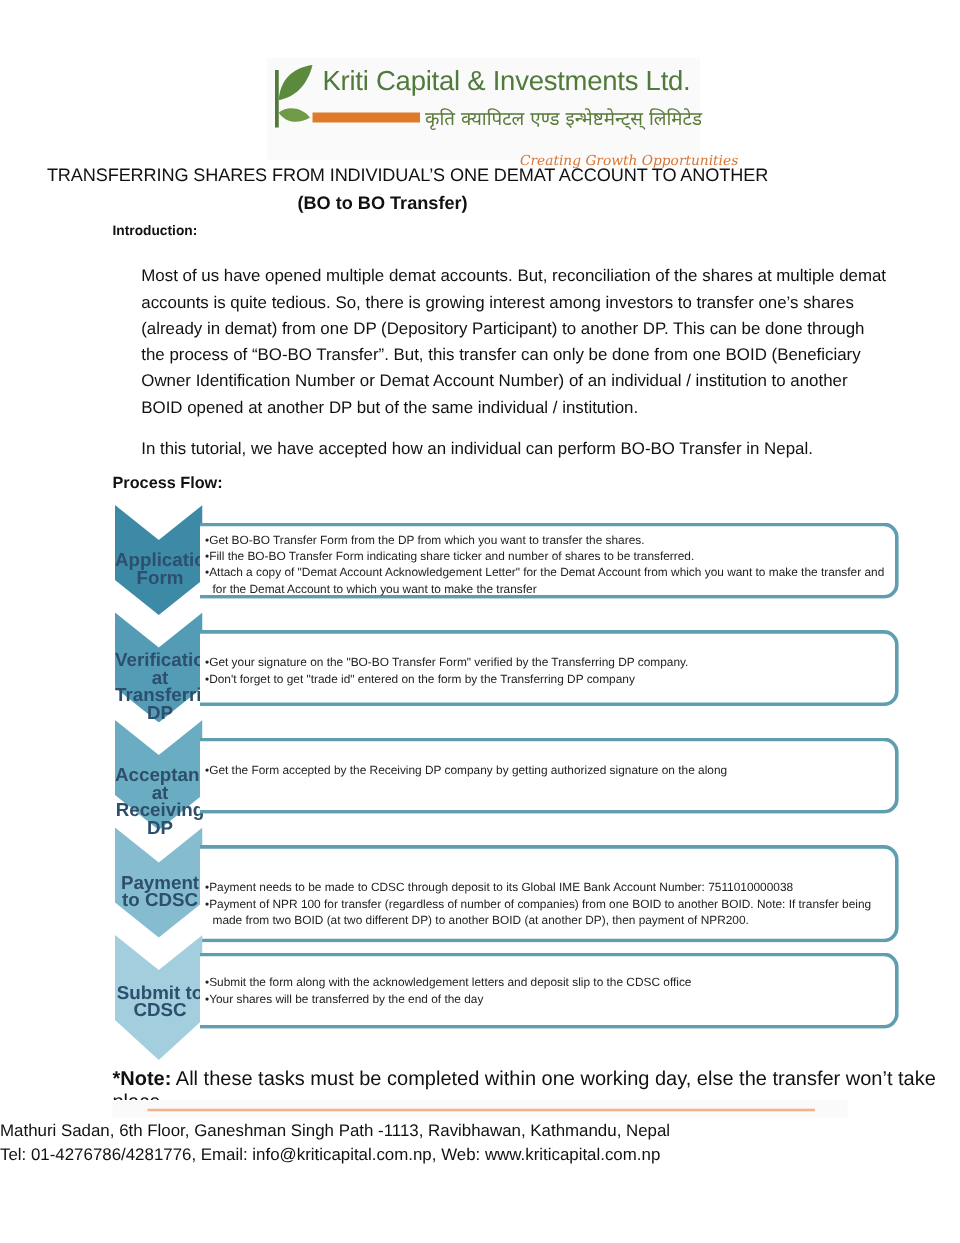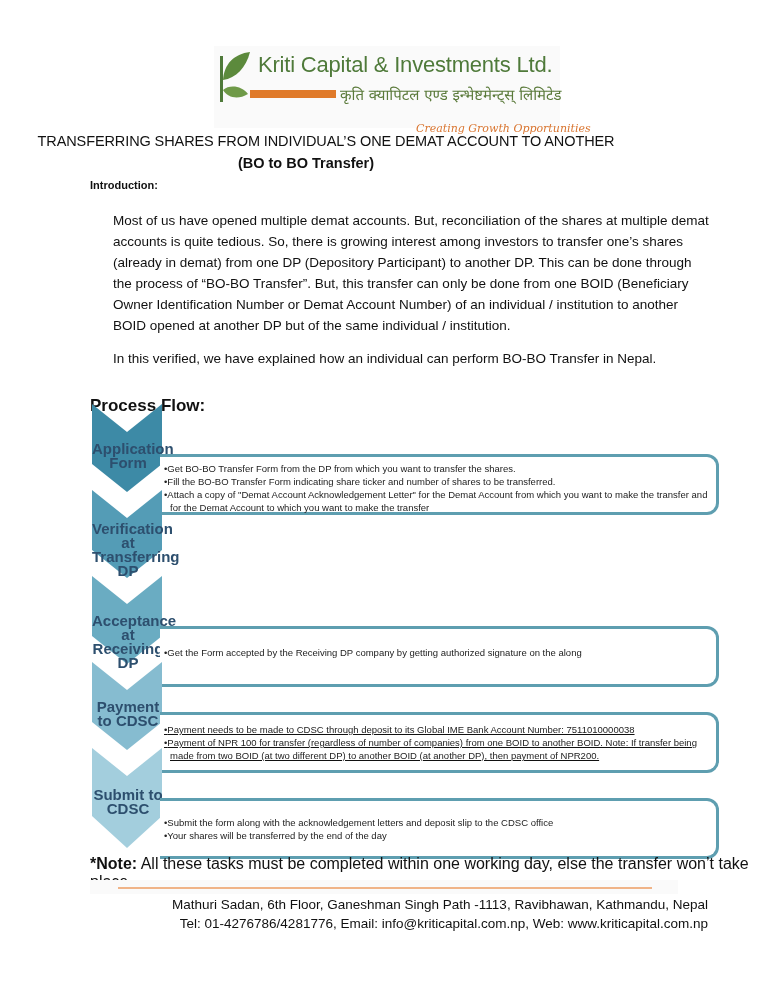--- a/index.html
+++ b/index.html
@@ -11,35 +11,35 @@
   .logo-bar { position: absolute; left: 36px; top: 44px; width: 86px; height: 8px; background: #e07a2a; }
   .logo-np { position: absolute; left: 126px; top: 38px; font-size: 15px; color: #5a7a3a; white-space: nowrap; font-family: "DejaVu Sans", sans-serif; }
   .logo-tag { position: absolute; left: 202px; top: 76px; font-size: 11px; color: #d97530; font-style: italic; font-family: "DejaVu Serif", serif; white-space: nowrap; }
 
   .title { position: absolute; left: 0; width: 652px; text-align: center; top: 133px; font-size: 14.5px; letter-spacing: -0.1px; }
   .subtitle { position: absolute; left: 0; width: 612px; text-align: center; top: 155px; font-size: 14.5px; font-weight: bold; }
   .h-intro { position: absolute; left: 90px; top: 179px; font-size: 11px; font-weight: bold; }
   .para { position: absolute; left: 82px; width: 600px; font-size: 13.5px; line-height: 21px; margin-left: 31px; }
   .p1 { top: 210px; }
   .p2 { top: 348px; }
-  .h-flow { position: absolute; left: 90px; top: 396px; font-size: 17px; font-weight: bold; }
+  .h-flow { position: absolute; left: 90px; top: 378px; font-size: 13px; font-weight: bold; }
 
   .step { position: absolute; left: 92px; width: 630px; height: 88px; }
   .chev { position: absolute; left: 0; top: 0; width: 70px; height: 88px; }
   .chev-label { position: absolute; left: 0; width: 72px; text-align: center; font-size: 15px; font-weight: bold; color: #2d4f6e; line-height: 14px; }
-  .box { position: absolute; left: 68px; top: 14px; width: 556px; border: 3px solid #5e9eb0; border-left: none; border-radius: 0 12px 12px 0; background: #fff; margin-top: 36px; }
+  .box { position: absolute; left: 68px; top: 14px; width: 556px; border: 3px solid #5e9eb0; border-left: none; border-radius: 0 12px 12px 0; background: #fff; }
   .box ul { margin: 0; padding: 0; list-style: none; }
   .box li { font-size: 9.5px; line-height: 13px; padding-left: 10px; text-indent: -6px; color: #222; }
   .box li::before { content: "\2022 "; }
 
   .note { position: absolute; left: 90px; top: 855px; font-size: 16px; }
   .note b { font-weight: bold; }
   .footer-line { position: absolute; left: 118px; top: 887px; width: 534px; height: 2px; background: #f0b488; }
   .footer-shade { position: absolute; left: 90px; top: 880px; width: 588px; height: 14px; background: #fafafa; }
-  .addr { position: absolute; left: 0; width: 708px; text-align: right; font-size: 13.5px; color: #111; }
+  .addr { position: absolute; left: 0; width: 708px; text-align: left; font-size: 13.5px; color: #111; }
   .a1 { top: 897px; }
   .a2 { top: 916px; }
 </style>
 </head>
 <body>
 
 <div class="logo">
   <svg width="40" height="70" viewBox="0 0 40 70">
     <rect x="6" y="10" width="3" height="46" fill="#4f7a3a"></rect>
     <path d="M9 34 C10 18, 20 8, 36 6 C32 22, 22 32, 9 34 Z" fill="#5c8a3c"></path>
@@ -48,21 +48,21 @@
   <div class="logo-en">Kriti Capital &amp; Investments Ltd.</div>
   <div class="logo-bar"></div>
   <div class="logo-np">कृति क्यापिटल एण्ड इन्भेष्टमेन्ट्स् लिमिटेड</div>
   <div class="logo-tag">Creating Growth Opportunities</div>
 </div>
 
 <div class="title">TRANSFERRING SHARES FROM INDIVIDUAL’S ONE DEMAT ACCOUNT TO ANOTHER</div>
 <div class="subtitle">(BO to BO Transfer)</div>
 <div class="h-intro">Introduction:</div>
 <div class="para p1">Most of us have opened multiple demat accounts. But, reconciliation of the shares at multiple demat accounts is quite tedious. So, there is growing interest among investors to transfer one’s shares (already in demat) from one DP (Depository Participant) to another DP. This can be done through the process of “BO-BO Transfer”. But, this transfer can only be done from one BOID (Beneficiary Owner Identification Number or Demat Account Number) of an individual / institution to another BOID opened at another DP but of the same individual / institution.</div>
-<div class="para p2">In this verified, we have explained how an individual can perform BO-BO Transfer in Nepal.</div>
+<div class="para p2">In this tutorial, we have accepted how an individual can perform BO-BO Transfer in Nepal.</div>
 <div class="h-flow">Process Flow:</div>
 
 <div>
 
   <div class="step" style="top:404px;">
     <svg class="chev" viewBox="0 0 70 88">
       <polygon points="0,0 35,28 70,0 70,60 35,88 0,60" fill="#3d8aa6"></polygon>
     </svg>
     <div class="chev-label" style="top:38px;">Application Form</div>
     <div class="box" style="height:50px;padding-top:5px;">
@@ -72,40 +72,46 @@
         <li>Attach a copy of "Demat Account Acknowledgement Letter" for the Demat Account from which you want to make the transfer and for the Demat Account to which you want to make the transfer</li>
       </ul>
     </div>
   </div>
 
   <div class="step" style="top:490px;">
     <svg class="chev" viewBox="0 0 70 88">
       <polygon points="0,0 35,28 70,0 70,60 35,88 0,60" fill="#549cb6"></polygon>
     </svg>
     <div class="chev-label" style="top:32px;">Verification at Transferring DP</div>
+    <div class="box" style="height:50px;padding-top:5px;">
+      <ul style="margin-top:12px;">
+        <li>Get your signature on the "BO-BO Transfer Form" verified by the Transferring DP company.</li>
+        <li>Don't forget to get "trade id" entered on the form by the Transferring DP company</li>
+      </ul>
+    </div>
   </div>
 
   <div class="step" style="top:576px;">
     <svg class="chev" viewBox="0 0 70 88">
       <polygon points="0,0 35,28 70,0 70,60 35,88 0,60" fill="#6aacc2"></polygon>
     </svg>
     <div class="chev-label" style="top:38px;">Acceptance at Receiving DP</div>
     <div class="box" style="height:50px;padding-top:5px;">
       <ul style="margin-top:12px;">
         <li>Get the Form accepted by the Receiving DP company by getting authorized signature on the along</li>
       </ul>
     </div>
   </div>
 
   <div class="step" style="top:662px;">
     <svg class="chev" viewBox="0 0 70 88">
       <polygon points="0,0 35,28 70,0 70,60 35,88 0,60" fill="#86bcd0"></polygon>
     </svg>
     <div class="chev-label" style="top:38px;">Payment to CDSC</div>
-    <div class="box" style="height:50px;padding-top:5px;text-decoration:underline;">
+    <div class="box" style="height:50px;padding-top:22px;">
       <ul style="margin-top:3px;">
         <li>Payment needs to be made to CDSC through deposit to its Global IME Bank Account Number: 7511010000038</li>
         <li>Payment of NPR 100 for transfer (regardless of number of companies) from one BOID to another BOID. Note: If transfer being made from two BOID (at two different DP) to another BOID (at another DP), then payment of NPR200.</li>
       </ul>
     </div>
   </div>
 
   <div class="step" style="top:748px;height:100px;padding-left:20px;">
     <svg class="chev" style="height:100px;" viewBox="0 0 70 100">
       <polygon points="0,0 35,28 70,0 70,68 35,100 0,68" fill="#a3cedd"></polygon>

